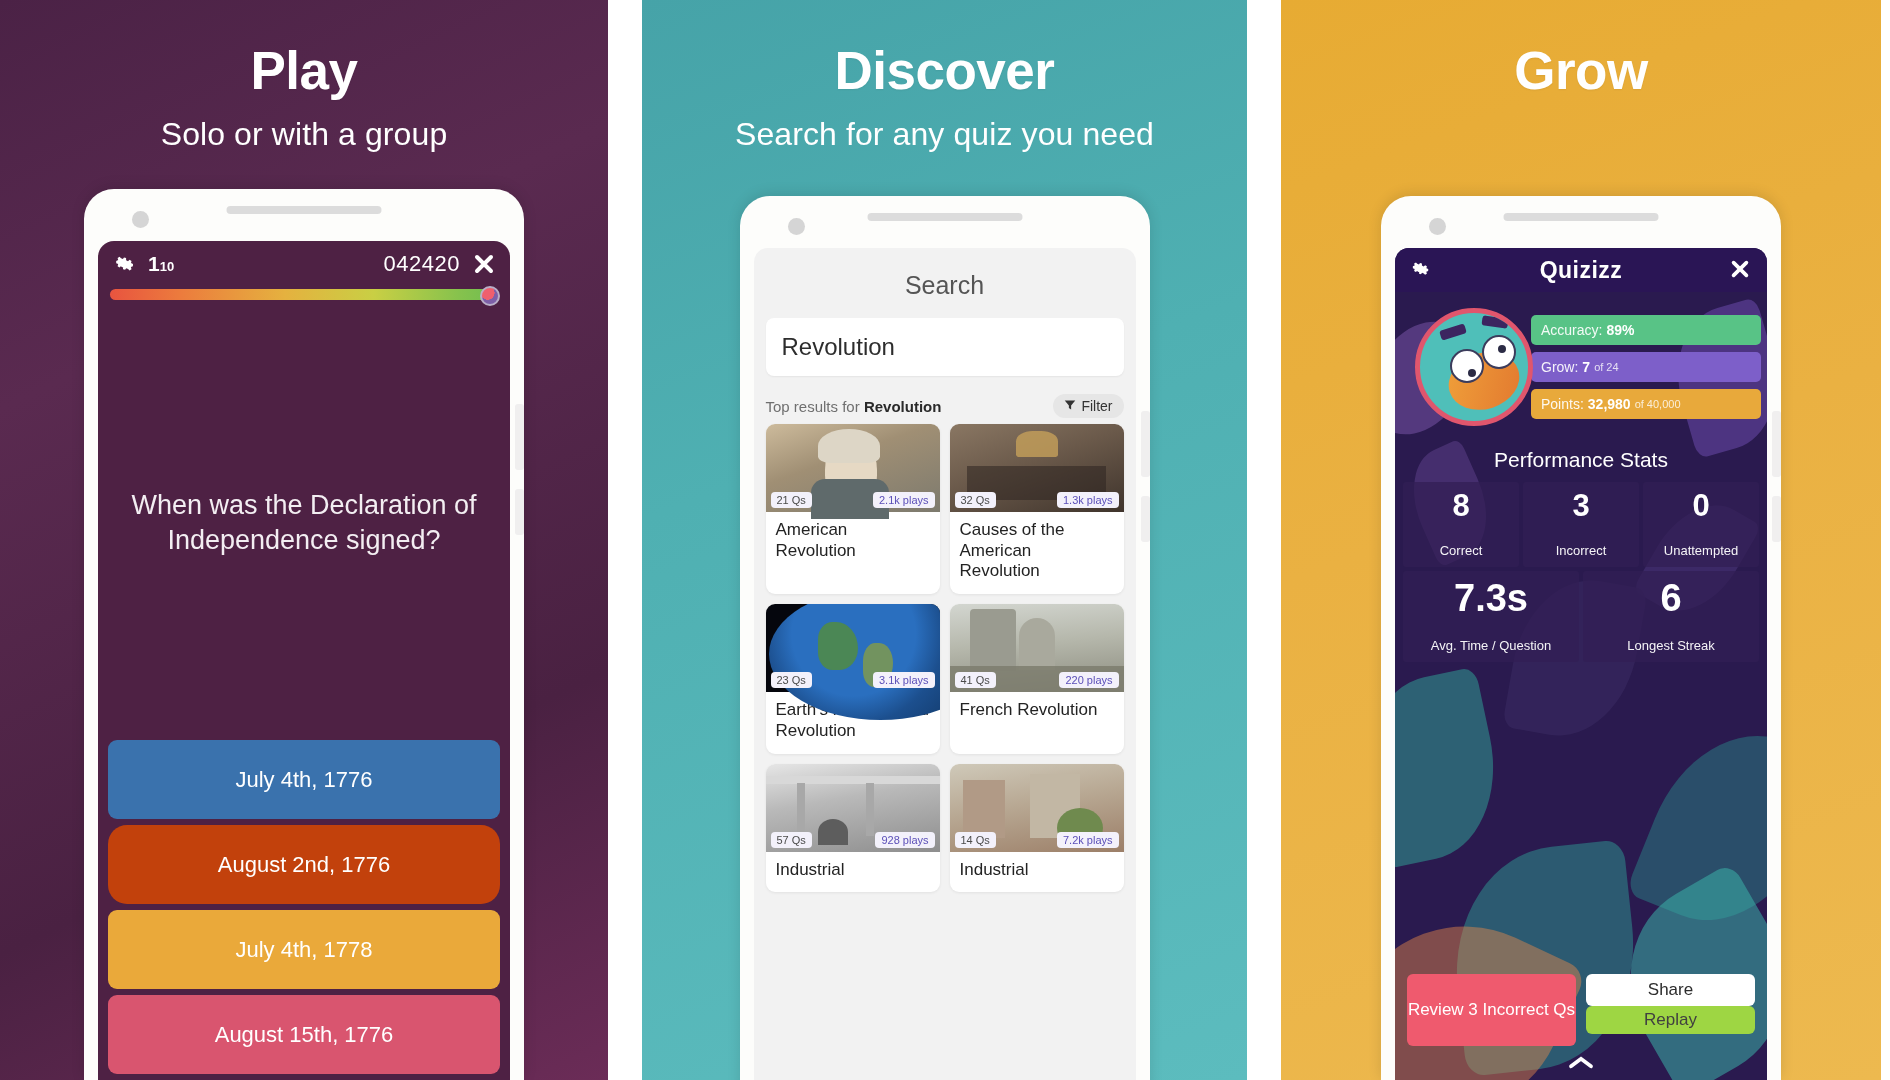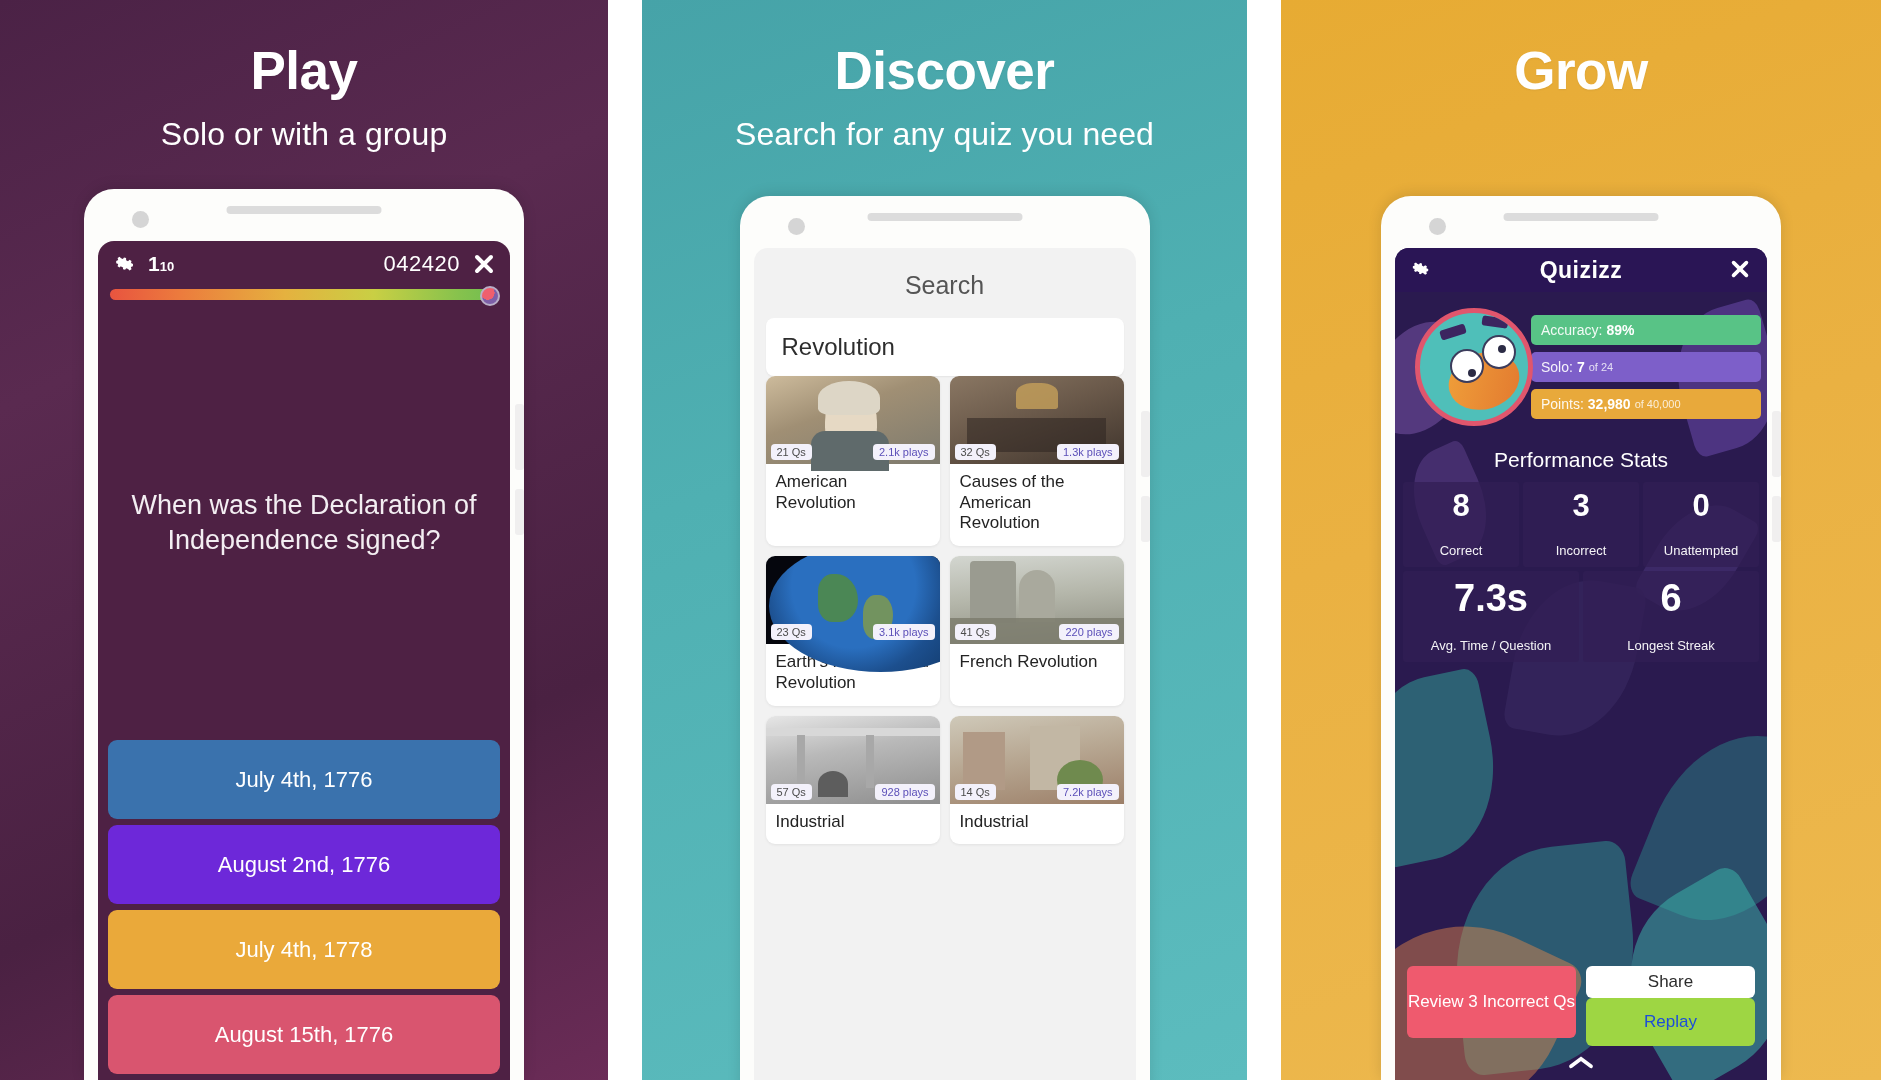--- a/index.html
+++ b/index.html
@@ -85,21 +85,21 @@
   }
   .question-text {
     color: #f3eef2; font-size: 27px; line-height: 1.26; text-align: center; font-weight: 400;
   }
   .answers { padding: 0 10px 0 10px; }
   .answer {
     height: 79px; border-radius: 9px; margin-bottom: 6px; display: flex;
     align-items: center; justify-content: center; color: #fff; font-size: 22px;
   }
   .a0 { background: #3a72ad; }
-  .a1 { background: #6d28d9; }
+  .a1 { background: #c2410c; border-radius: 19px; }
   .a2 { background: #eaa93a; }
   .a3 { background: #d9556f; }
 
   
   .p2 .phone { top: 196px; width: 410px; height: 1040px; }
   .search-screen { background: #f2f2f2; height: 100%; border-radius: 14px 14px 0 0; overflow: hidden; }
   .search-title { text-align: center; font-size: 25px; color: #555; padding: 23px 0 18px; }
   .search-box {
     background: #fff; border-radius: 8px; margin: 0 12px; height: 58px;
     display: flex; align-items: center; padding: 0 16px; font-size: 24px; color: #2d2d2d;
@@ -185,22 +185,22 @@
     background: #ef5a6e; border-radius: 6px; flex: 1 1 0; height: 72px;
     display: flex; align-items: center; justify-content: center; text-align: center;
     color: #fff; font-size: 17px; line-height: 1.2;
   }
   .right-actions { flex: 1 1 0; display: flex; flex-direction: column; }
   .share-btn {
     background: #fff; border-radius: 6px; height: 32px; display: flex; align-items: center;
     justify-content: center; font-size: 17px; color: #2c2c2c;
   }
   .replay-btn {
-    background: #9ed643; border-radius: 6px; height: 48px; display: flex; align-items: center;
-    justify-content: center; font-size: 17px; color: #1d4ed8;
+    background: #9ed643; border-radius: 6px; height: 28px; display: flex; align-items: center;
+    justify-content: center; font-size: 17px; color: #404040;
   }
   .chev-up { position: absolute; bottom: 6px; left: 50%; transform: translateX(-50%); z-index: 7; }
 </style>
 </head>
 <body>
 
 <div class="stage">
 
   <section class="panel p1">
     <div class="headline">
@@ -267,20 +267,33 @@
       <div class="speaker"></div>
       <div class="cam"></div>
       <div class="screen">
         <div class="search-screen">
           <div class="search-title">Search</div>
 
           <div class="search-box">
             <span>Revolution</span>
           </div>
 
+          <div class="results-head">
+            <div class="results-label">
+              <span>Top results for </span><b>Revolution</b>
+            </div>
+            <div class="filter-chip">
+              <span>
+                <svg viewBox="0 0 16 16" width="12" height="12">
+                    <path fill="#333" d="M1 2h14l-5.5 6.5V14L6.5 12V8.5z"></path>
+                  </svg>
+              </span>
+              <span>Filter</span>
+            </div>
+          </div>
 
           <div class="cards-grid">
 
             <div class="qcard">
               <div class="qthumb" style="background:linear-gradient(160deg,#cdbb9c 0%,#a08f74 40%,#7d7a6e 100%);">
                 <div style="position:absolute;left:34%;top:12%;width:52px;height:70px;border-radius:50% 50% 42% 42%;background:#e6d9c4;"></div>
                 <div style="position:absolute;left:30%;top:6%;width:62px;height:34px;border-radius:50% 50% 20% 20%;background:#ddd6c6;"></div>
                 <div style="position:absolute;left:26%;top:62%;width:78px;height:40px;border-radius:14px 14px 0 0;background:#5f6a6b;"></div>
                 <div class="badge left">21 Qs</div>
                 <div class="badge right">2.1k plays</div>
@@ -406,21 +419,21 @@
                   </div>
                 <div class="av-brow" style="left:20px;top:14px;transform:rotate(-18deg);"></div>
                 <div class="av-brow" style="left:62px;top:4px;transform:rotate(8deg);"></div>
               </div>
               <div class="stat-bars">
                 <div class="sbar acc">
                   <span class="lbl">Accuracy:</span>
                   <span class="val">89%</span>
                 </div>
                 <div class="sbar rank">
-                  <span class="lbl">Solo:</span>
+                  <span class="lbl">Grow:</span>
                   <span class="val">7</span>
                   <span class="sm">of 24</span>
                 </div>
                 <div class="sbar pts">
                   <span class="lbl">Points:</span>
                   <span class="val">32,980</span>
                   <span class="sm">of 40,000</span>
                 </div>
               </div>
             </div>

